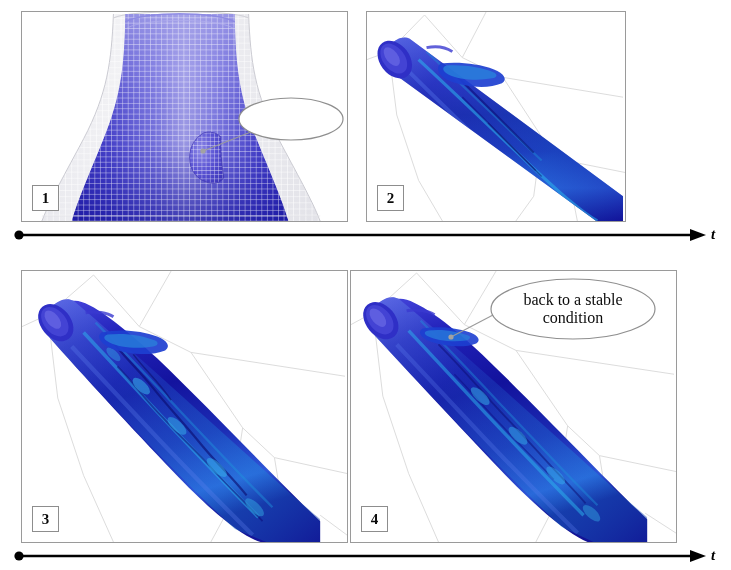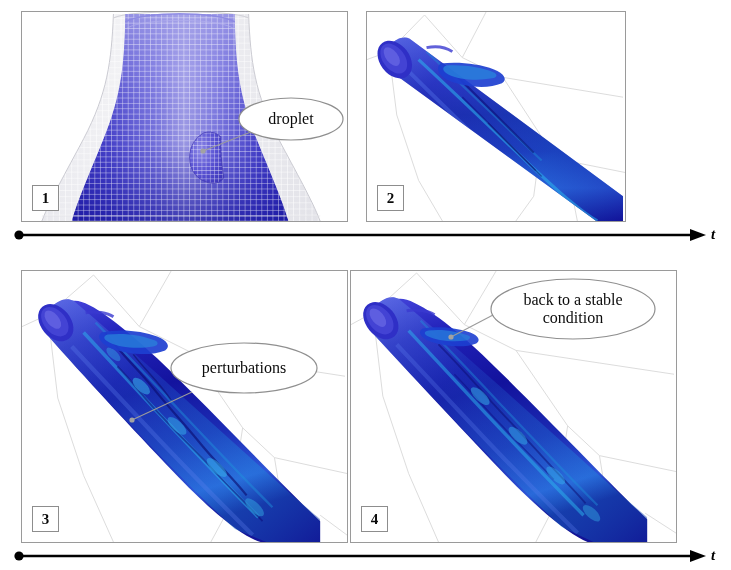--- a/index.html
+++ b/index.html
@@ -163,21 +163,20 @@
         <path d="M20,206 L300,206" stroke="#e4e4e8" stroke-width="0.8" opacity="0.8"></path>
       </svg>
     </div>
 
     <div class="callout" style="left:176px;top:84px;width:150px;height:70px;">
       <svg viewBox="0 0 150 70" width="150" height="70">
         <line x1="5" y1="55" x2="58" y2="34" stroke="#9b9b9b" stroke-width="1.1"></line>
         <circle cx="5" cy="55" r="2.6" fill="#a2a2a2"></circle>
         <ellipse cx="93" cy="23" rx="52" ry="21" fill="#ffffff" stroke="#8f8f8f" stroke-width="1.2"></ellipse>
       </svg>
-      <div class="callout-text" style="left:41px;top:2px;width:104px;height:42px;">droplet</div>
     </div>
 
     <div class="num-badge" style="left:10px;bottom:10px;">1</div>
   </div>
 
   <div class="panel" style="left:366px;top:11px;width:260px;height:211px;">
     <div class="panel-canvas">
       <svg viewBox="0 0 260 211" preserveAspectRatio="none">
         <defs>
           <linearGradient id="jet2Grad" x1="0" y1="0" x2="0" y2="1">
@@ -325,28 +324,20 @@
         </g>
 
         <path d="M80,62 C98,58 120,60 136,66 C146,70 150,76 144,80
                  C130,86 106,84 90,78 C80,74 74,66 80,62 Z" fill="#1d3fd0" opacity="0.92"></path>
         <path d="M86,64 C104,62 122,65 134,70 C138,72 137,75 132,76
                  C116,79 98,77 88,72 C82,69 81,66 86,64 Z" fill="#2a86dc" opacity="0.7"></path>
         <path d="M64,42 C74,40 86,42 92,46" fill="none" stroke="#3a3ad0" stroke-width="3" opacity="0.8"></path>
       </svg>
     </div>
 
-    <div class="callout" style="left:104px;top:57px;width:200px;height:110px;">
-      <svg viewBox="0 0 200 110" width="200" height="110">
-        <line x1="6" y1="92" x2="66" y2="64" stroke="#9b9b9b" stroke-width="1.1"></line>
-        <circle cx="6" cy="92" r="2.6" fill="#a2a2a2"></circle>
-        <ellipse cx="118" cy="40" rx="73" ry="25" fill="#ffffff" stroke="#8f8f8f" stroke-width="1.2"></ellipse>
-      </svg>
-      <div class="callout-text" style="left:49px;top:18px;width:138px;height:44px;">perturbations</div>
-    </div>
 
     <div class="num-badge" style="left:10px;bottom:10px;">3</div>
   </div>
 
   <div class="panel" style="left:350px;top:270px;width:327px;height:273px;">
     <div class="panel-canvas">
       <svg viewBox="0 0 327 273" preserveAspectRatio="none">
         <defs>
           <linearGradient id="jet4Grad" x1="0" y1="0" x2="0.35" y2="1">
             <stop offset="0" stop-color="#4a4ae0"></stop>

